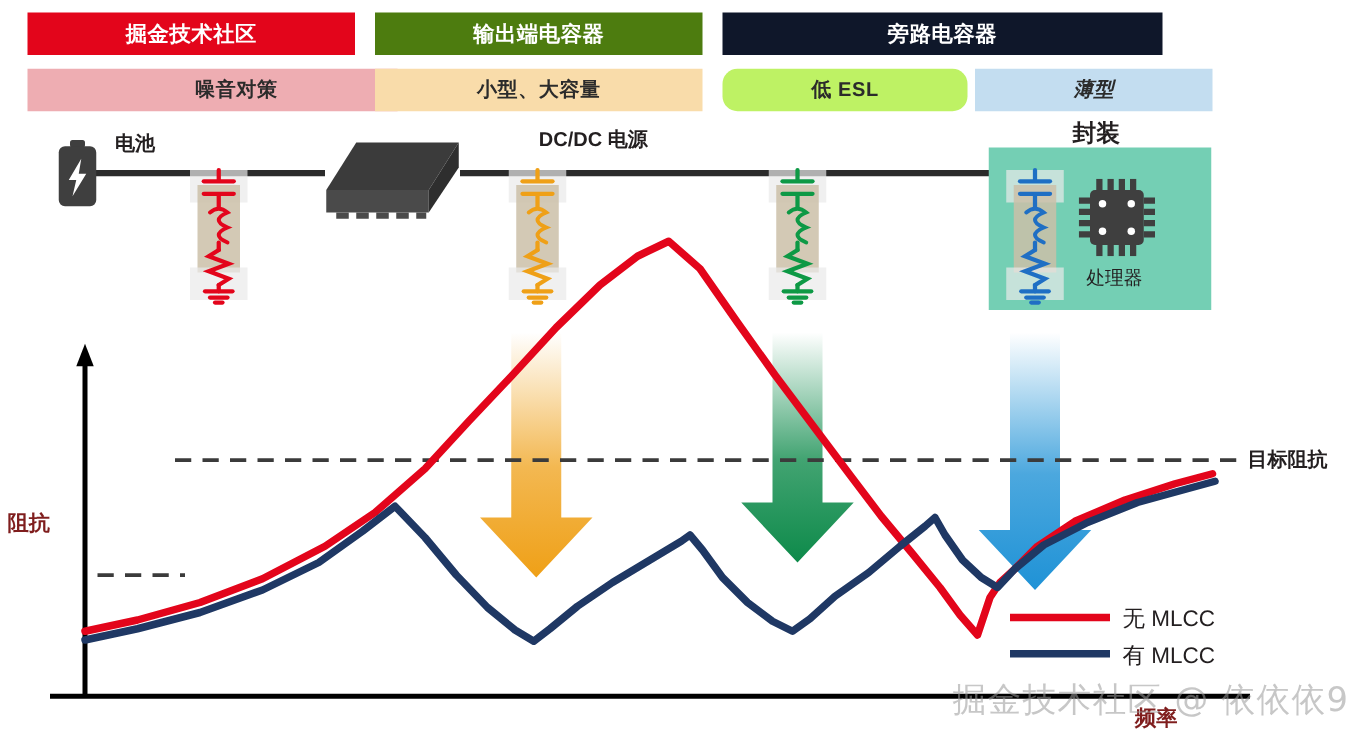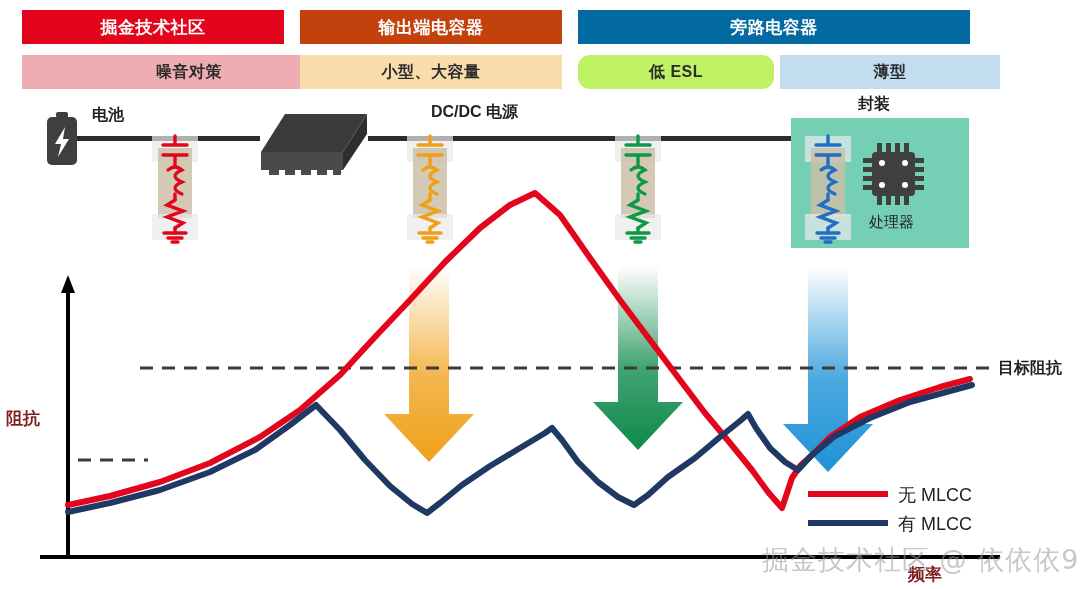--- a/index.html
+++ b/index.html
@@ -15,21 +15,21 @@
           box-sizing:border-box;text-align:center;}
   .banner-main{height:34px;font-size:17px;font-weight:700;color:#ffffff;letter-spacing:.5px;}
   .banner-sub{height:34px;font-size:16px;font-weight:700;color:#2b2b2b;letter-spacing:.5px;}
 
   
   .wire{position:absolute;background:#2b2b2b;height:5px;}
   .node-label{position:absolute;font-size:16px;font-weight:700;color:#231f20;white-space:nowrap;}
 
   .battery{position:absolute;}
   .pkg-box{position:absolute;background:#74cfb4;}
-  .pkg-title{position:absolute;font-size:16px;font-weight:700;color:#231f20;white-space:nowrap;}
+  .pkg-title{position:absolute;font-size:19px;font-weight:700;color:#231f20;white-space:nowrap;}
   .proc-label{position:absolute;font-size:15px;font-weight:400;color:#231f20;white-space:nowrap;}
 
   .cap-group{position:absolute;}
   .cap-shade{position:absolute;left:8px;top:14px;width:34px;height:70px;background:#cbbfa8;opacity:.85;}
   .cap-shade2{position:absolute;left:2px;top:2px;width:46px;height:26px;background:#e9e9e9;opacity:.7;}
   .cap-shade3{position:absolute;left:2px;top:80px;width:46px;height:26px;background:#e9e9e9;opacity:.7;}
   .axis-label{position:absolute;font-size:17px;font-weight:700;color:#7f1d1d;white-space:nowrap;}
   .target-label{position:absolute;font-size:16px;font-weight:700;color:#231f20;white-space:nowrap;}
   .legend-text{position:absolute;font-size:18px;font-weight:400;color:#231f20;white-space:nowrap;}
 
@@ -41,34 +41,34 @@
 
 <div id="root">
 
   <div class="banner banner-main" style="left:22px;top:10px;width:262px;background:#e3051b;">
     <span>掘金技术社区</span>
   </div>
   <div class="banner banner-sub" style="left:22px;top:55px;width:296px;background:#eeadb2;padding-left:38px;">
     <span>噪音对策</span>
   </div>
 
-  <div class="banner banner-main" style="left:300px;top:10px;width:262px;background:#c2410c;">
+  <div class="banner banner-main" style="left:300px;top:10px;width:262px;background:#4d7c0f;">
     <span>输出端电容器</span>
   </div>
   <div class="banner banner-sub" style="left:300px;top:55px;width:262px;background:#f9dcaa;">
     <span>小型、大容量</span>
   </div>
 
-  <div class="banner banner-main" style="left:578px;top:10px;width:392px;background:#0369a1;">
+  <div class="banner banner-main" style="left:578px;top:10px;width:352px;background:#0f172a;">
     <span>旁路电容器</span>
   </div>
   <div class="banner banner-sub" style="left:578px;top:55px;width:196px;background:#bef264;border-radius:12px;">
     <span>低 ESL</span>
   </div>
-  <div class="banner banner-sub" style="left:780px;top:55px;width:220px;background:#c3ddf0;">
+  <div class="banner banner-sub" style="left:780px;top:55px;width:190px;background:#c3ddf0;font-style:italic;">
     <span>薄型</span>
   </div>
 
   <div class="wire" style="left:76px;top:136px;width:184px;"></div>
   <div class="wire" style="left:368px;top:136px;width:504px;"></div>
 
   <svg class="battery" style="left:44px;top:112px;" width="36" height="56" viewBox="0 0 36 56">
     <rect x="12" y="0" width="12" height="6" rx="2" fill="#3f3f3f"></rect>
     <rect x="3" y="5" width="30" height="48" rx="5" fill="#3f3f3f"></rect>
     <path d="M21 15 L11 32 L17 32 L14 45 L25 27 L19 27 Z" fill="#ffffff"></path>

